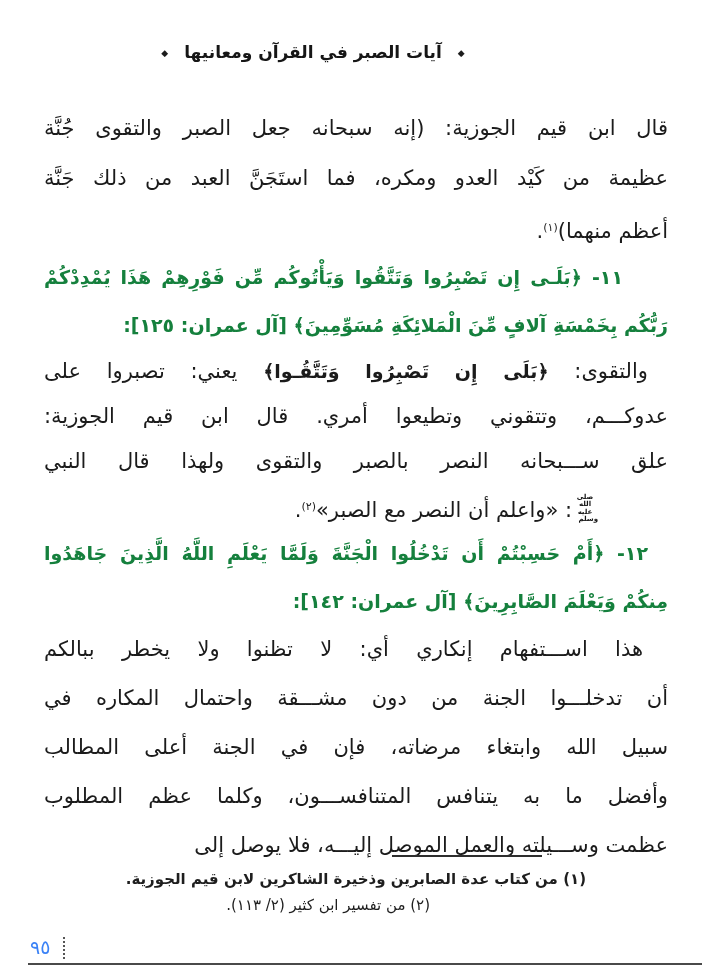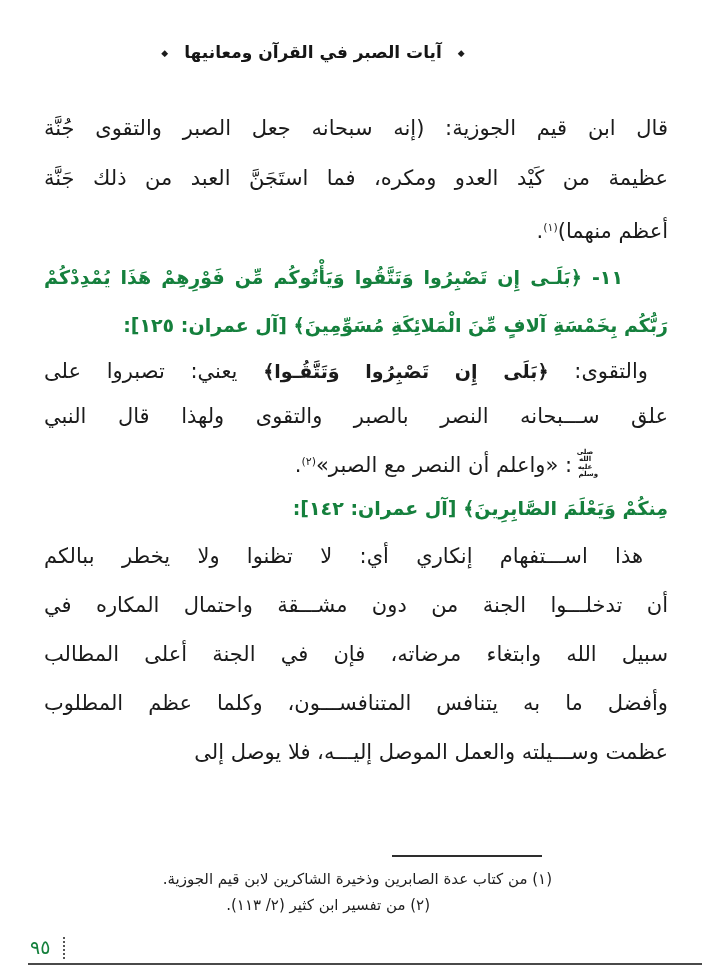--- a/index.html
+++ b/index.html
@@ -41,25 +41,25 @@
   }
   
   .footnotes{
     position:absolute;top:855px;right:34px;left:44px;
     font-size:15px;color:#1e1e1e;text-align:right;
   }
   .fn-rule{
     height:0;border-top:2px solid #2e2e2e;width:150px;
     margin-left:auto;margin-right:126px;
   }
-  .fn-line1{margin-top:9px;padding-left:0;padding-right:0;margin-right:116px;line-height:26px;}
+  .fn-line1{margin-top:9px;padding-left:0;padding-right:0;margin-right:82px;line-height:26px;font-weight:bold;}
   .fn-line2{margin-right:238px;line-height:26px;}
   
   .page-number{
-    position:absolute;left:30px;top:936px;font-size:19px;color:#15803d;
+    position:absolute;left:30px;top:936px;font-size:19px;color:#3b82f6;
     direction:ltr;
   }
   .page-number-bar{
     position:absolute;left:63px;top:937px;height:22px;width:0;
     border-left:2px dotted #555;
   }
   .bottom-rule{
     position:absolute;left:28px;right:0;top:963px;height:0;
     border-top:2px solid #4a4a4a;
   }
@@ -79,25 +79,27 @@
     <div class="bline rline"><span>أعظم منهما)</span><span class="fnmark">(١)</span><span>.</span></div>
   </div>
 
   <div class="verse">
     <div class="bline jline indent45">١١- ﴿بَلَـى إِن تَصْبِرُوا وَتَتَّقُوا وَيَأْتُوكُم مِّن فَوْرِهِمْ هَذَا يُمْدِدْكُمْ</div>
     <div class="bline rline">رَبُّكُم بِخَمْسَةِ آلافٍ مِّنَ الْمَلائِكَةِ مُسَوِّمِينَ﴾ [آل عمران: ١٢٥]:</div>
   </div>
 
   <div class="p2">
     <div class="bline jline indent20"><span>والتقوى: </span><span class="qinline">﴿بَلَى إِن تَصْبِرُوا وَتَتَّقُـوا﴾</span><span> يعني: تصبروا على</span></div>
+    <div class="bline jline">عدوكـــم، وتتقوني وتطيعوا أمري. قال ابن قيم الجوزية:</div>
     <div class="bline jline">علق ســـبحانه النصر بالصبر والتقوى ولهذا قال النبي</div>
     <div class="bline rline indent70"><span class="saw">صلى الله عليه وسلم</span><span>: «واعلم أن النصر مع الصبر»</span><span class="fnmark">(٢)</span><span>.</span></div>
   </div>
 
   <div class="verse">
+    <div class="bline jline indent20">١٢- ﴿أَمْ حَسِبْتُمْ أَن تَدْخُلُوا الْجَنَّةَ وَلَمَّا يَعْلَمِ اللَّهُ الَّذِينَ جَاهَدُوا</div>
     <div class="bline rline">مِنكُمْ وَيَعْلَمَ الصَّابِرِينَ﴾ [آل عمران: ١٤٢]:</div>
   </div>
 
   <div class="p3">
     <div class="bline jline indent25">هذا اســـتفهام إنكاري أي: لا تظنوا ولا يخطر ببالكم</div>
     <div class="bline jline">أن تدخلـــوا الجنة من دون مشـــقة واحتمال المكاره في</div>
     <div class="bline jline">سبيل الله وابتغاء مرضاته، فإن في الجنة أعلى المطالب</div>
     <div class="bline jline">وأفضل ما به يتنافس المتنافســـون، وكلما عظم المطلوب</div>
     <div class="bline rline">عظمت وســـيلته والعمل الموصل إليـــه، فلا يوصل إلى</div>
   </div>

